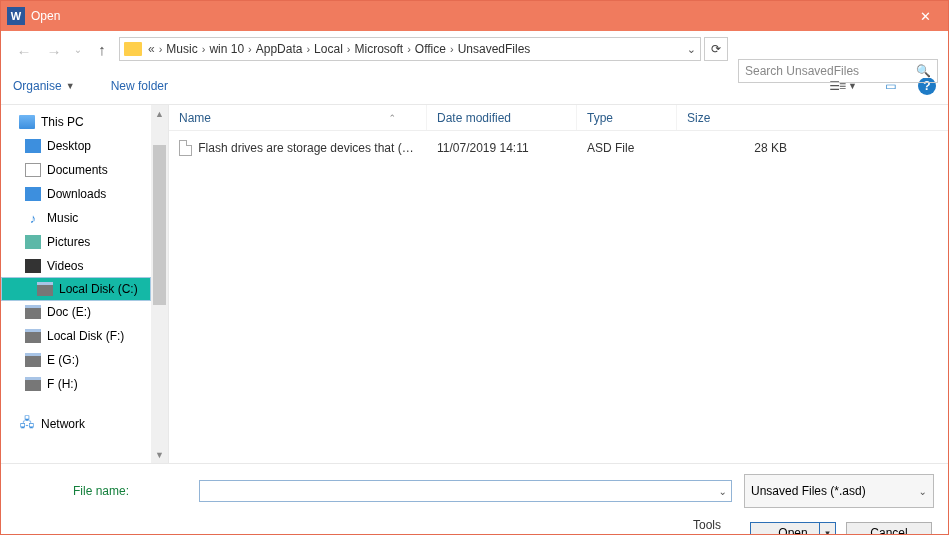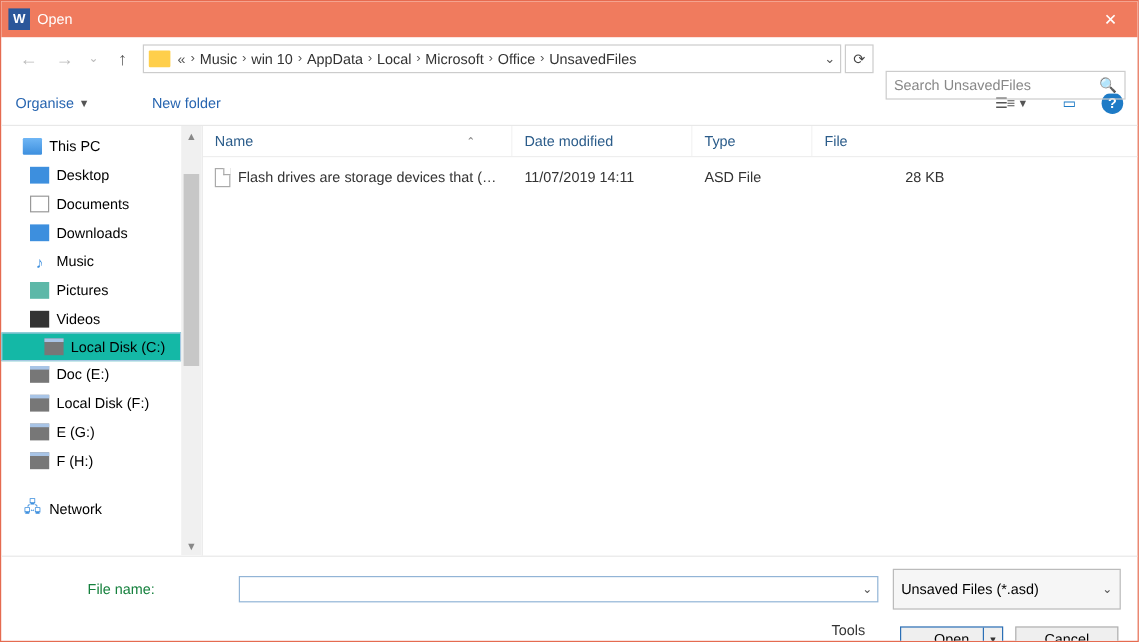--- a/index.html
+++ b/index.html
@@ -124,21 +124,21 @@
     border-bottom: 1px solid #e8e8e8;
   }
   .toolbar .organise {
     color: #2765b0;
     display:flex; align-items:center; gap:4px;
     cursor:pointer;
   }
   .toolbar .organise .caret { font-size:9px; color:#555;}
   .toolbar .newfolder {
     color:#2765b0;
-    margin-left: 52px;
+    margin-left: 36px;
     cursor:pointer;
   }
   .toolbar .spacer { flex:1; }
   .toolbar .view-btn {
     width: 42px; height:22px;
     border:0;
     display:flex; align-items:center; justify-content:center;
     gap:3px;
     color:#555;
     margin-right: 14px;
@@ -452,21 +452,21 @@
         <span>Name</span>
         <span class="sort-arrow">⌃</span>
       </div>
       <div class="col date">
         <span>Date modified</span>
       </div>
       <div class="col type">
         <span>Type</span>
       </div>
       <div class="col size">
-        <span>File</span>
+        <span>Size</span>
       </div>
     </div>
     <div class="rows">
       <div class="row">
         <div class="c name">
           <span class="file-icon"></span>
           <span class="filename-text">Flash drives are storage devices that ((Un...</span>
         </div>
         <div class="c date">11/07/2019 14:11</div>
         <div class="c type">ASD File</div>

